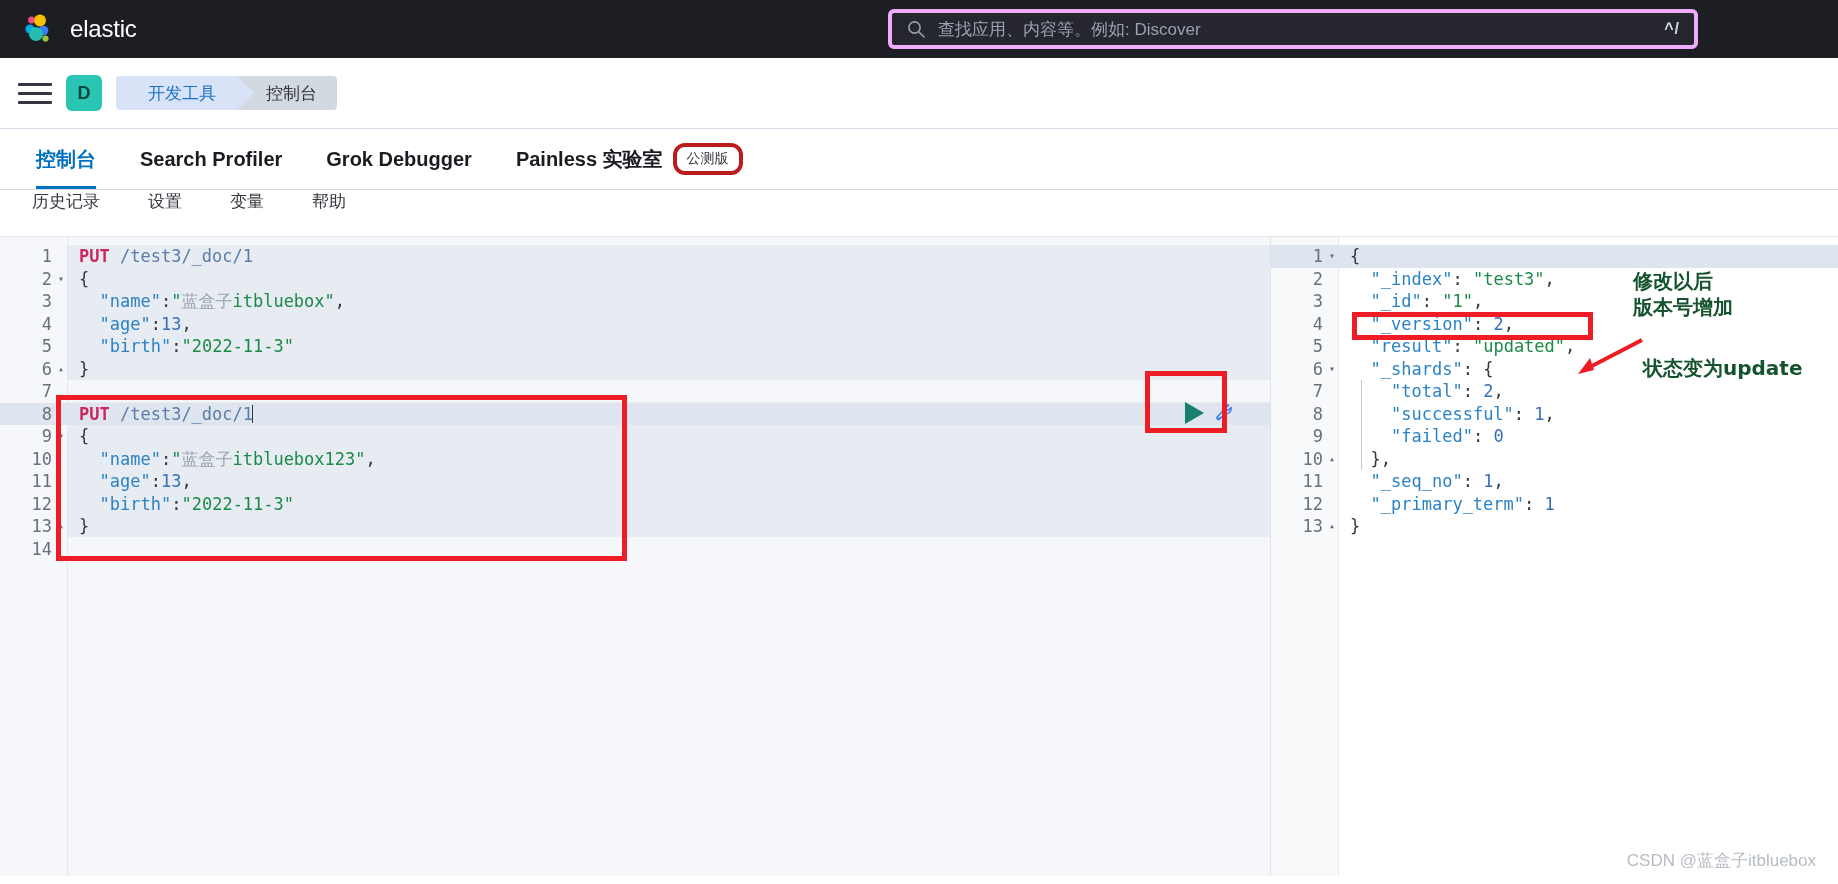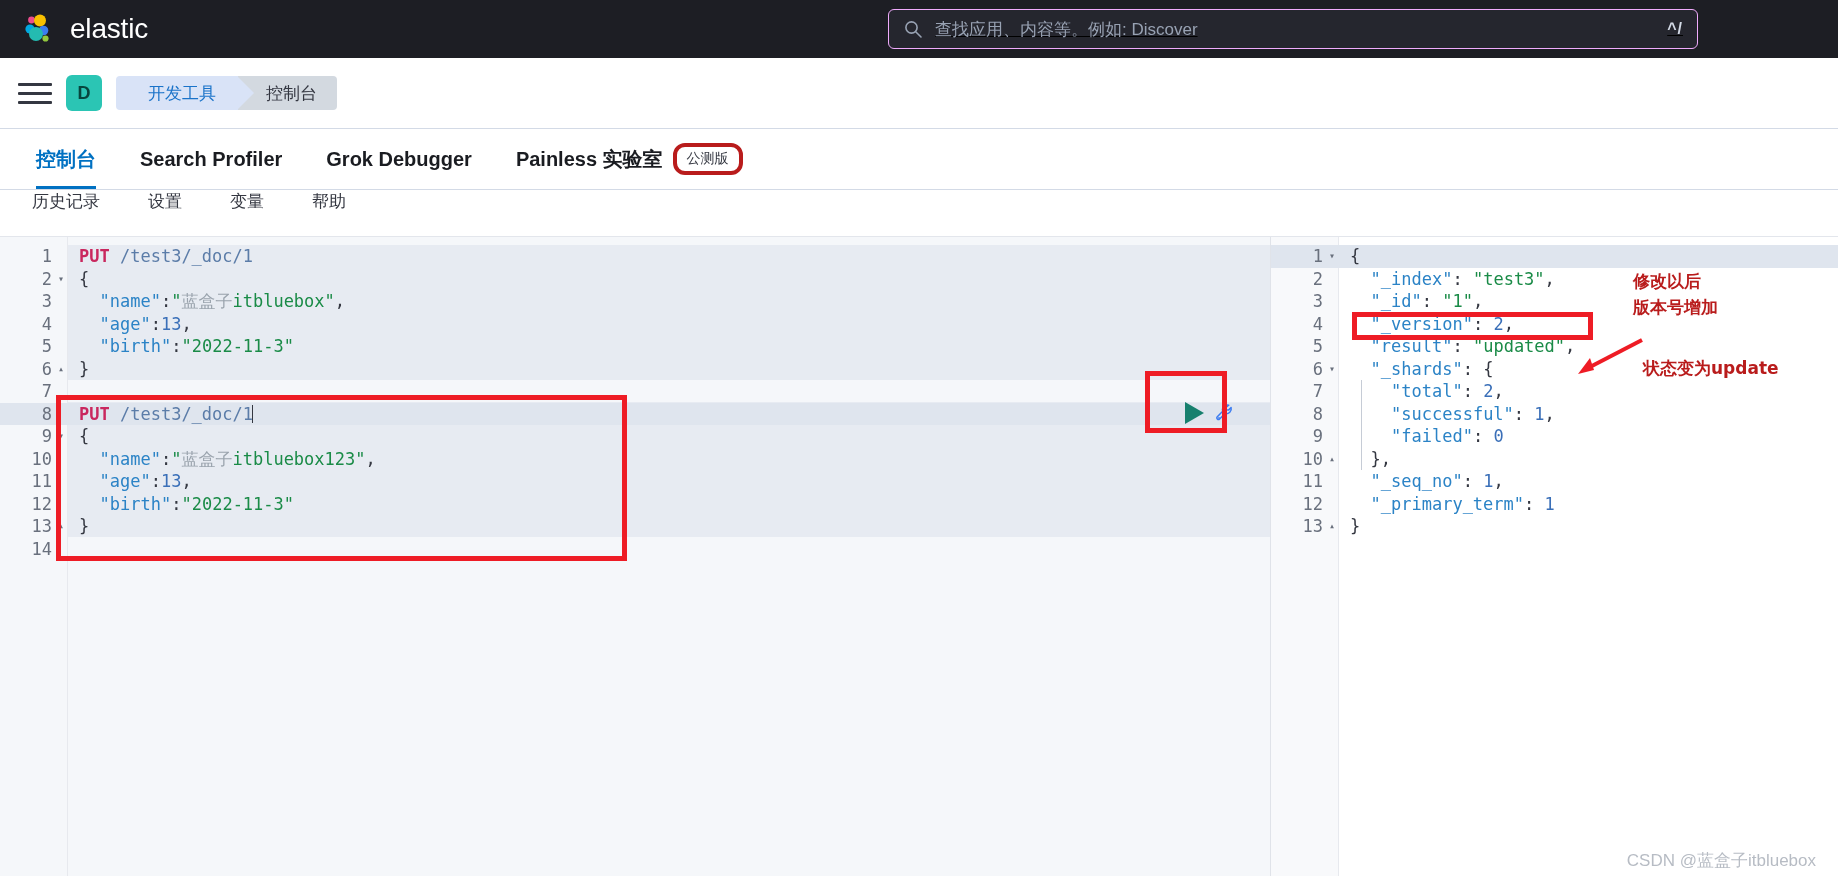--- a/index.html
+++ b/index.html
@@ -24,38 +24,37 @@
   .brand {
     display: flex;
     align-items: center;
     margin-left: 22px;
     gap: 14px;
   }
   .elastic-logo { width: 34px; height: 34px; position: relative; }
   .elastic-logo svg { display:block; }
   .brand-name {
     color: #ffffff;
-    font-size: 28px;
+    font-size: 24px;
     letter-spacing: -0.2px;
     font-weight: 400;
   }
   .global-search {
     position: absolute;
     left: 888px;
     top: 9px;
     width: 810px;
     height: 40px;
-    border: 1px solid #f0abfc;
+    border: 4px solid #f0abfc;
     border-radius: 6px;
     background: #25262e;
     display: flex;
     align-items: center;
     padding: 0 14px;
     box-sizing: border-box;
-    text-decoration: underline;
   }
   .search-icon { margin-right: 12px; flex: 0 0 auto; display:flex; }
   .search-placeholder {
     color: #98a2b3;
     font-size: 17px;
     flex: 1 1 auto;
     white-space: nowrap;
   }
   .search-shortcut {
     color: #d3dae6;
@@ -295,24 +294,24 @@
 
   
   .anno-rect {
     position: absolute;
     border: 5px solid #ee1c25;
     box-sizing: border-box;
     pointer-events: none;
   }
   .anno-text {
     position: absolute;
-    color: #b91c1c;
+    color: #14532d;
     font-family: "DejaVu Sans", sans-serif;
     font-weight: 700;
-    font-size: 17px;
+    font-size: 20px;
     line-height: 26px;
     white-space: pre;
     pointer-events: none;
   }
   .anno-arrow { position: absolute; pointer-events: none; }
 
   
   .watermark {
     position: absolute;
     right: 22px;

